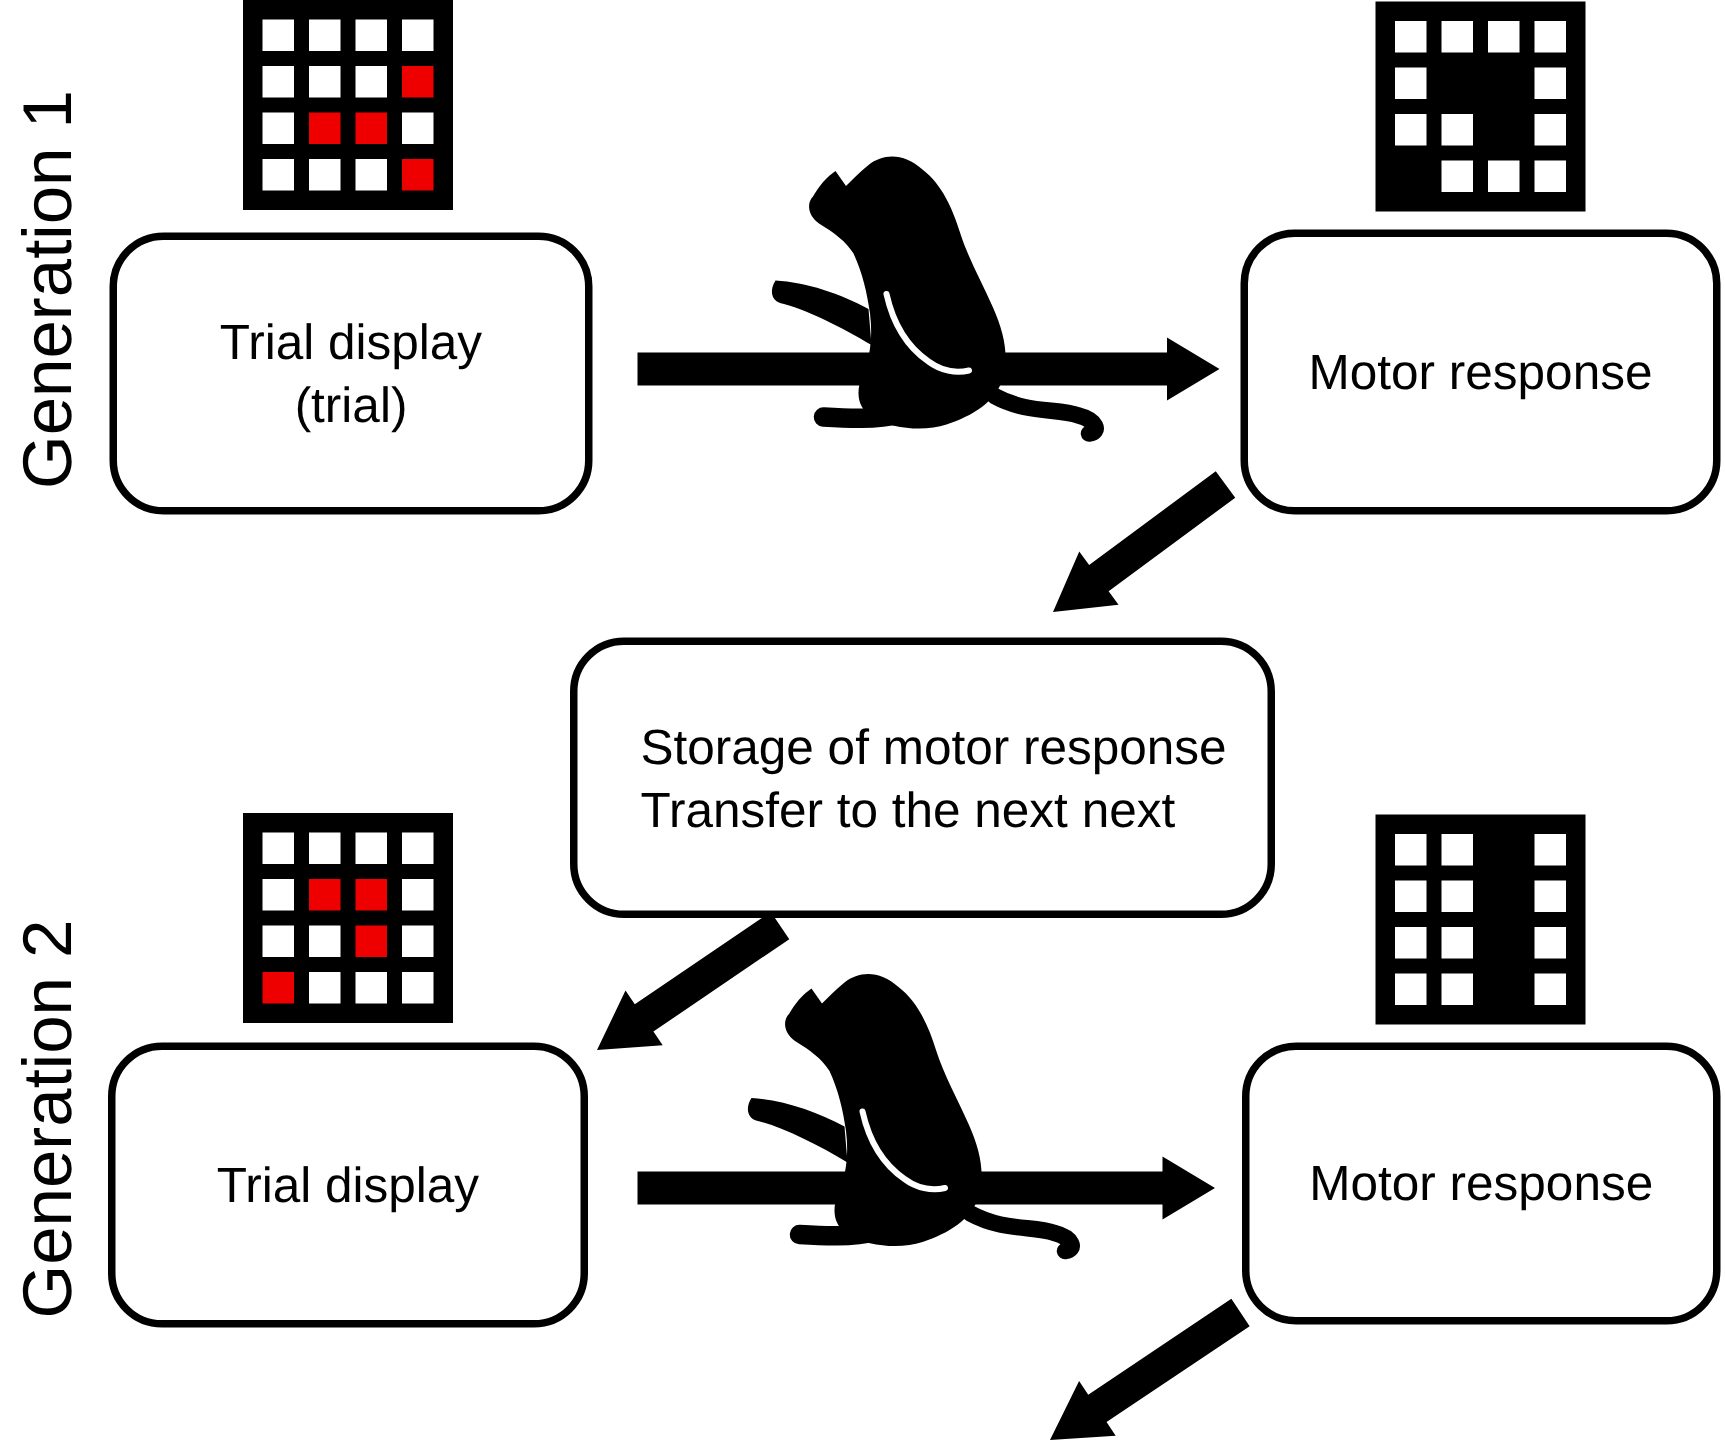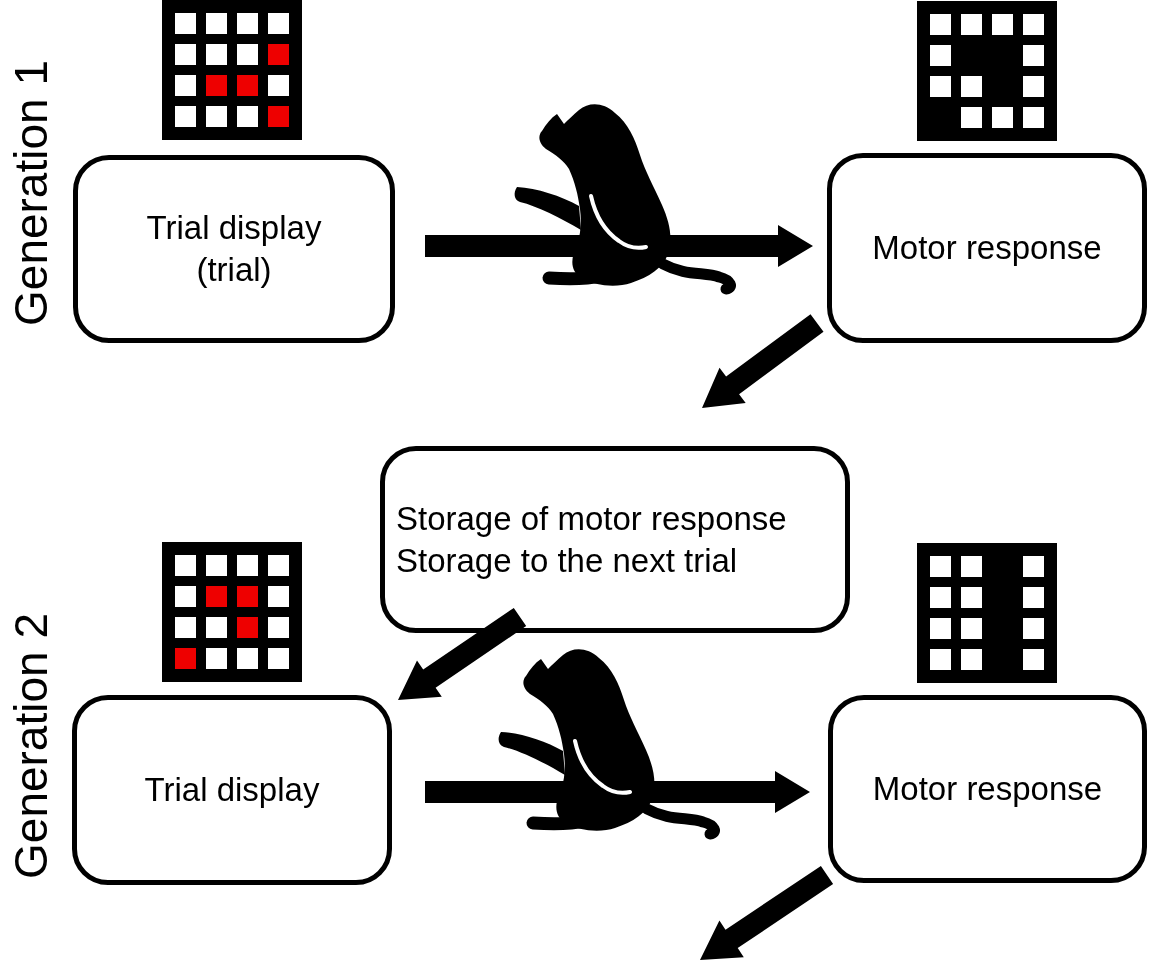--- a/index.html
+++ b/index.html
@@ -29,21 +29,21 @@
   .cell{width:21px;height:21px;}
 
   .rbox{
     position:absolute;background:#fff;border:5px solid #000;
     border-radius:36px;box-sizing:border-box;
     display:flex;flex-direction:column;justify-content:center;align-items:center;
     font-size:33px;line-height:42px;text-align:center;z-index:1;
   }
   #box-gen1-trial{left:73px;top:155px;width:322px;height:188px;}
   #box-gen1-motor{left:827px;top:153px;width:320px;height:190px;}
-  #box-storage{left:380px;top:446px;width:470px;height:187px;align-items:flex-start;padding-left:11px;text-align:left;}
+  #box-storage{left:380px;top:425px;width:470px;height:187px;align-items:flex-start;padding-left:42px;text-align:left;}
   #box-gen2-trial{left:72px;top:695px;width:320px;height:190px;}
   #box-gen2-motor{left:828px;top:695px;width:319px;height:188px;}
 
   #overlay{position:absolute;left:0;top:0;z-index:2;pointer-events:none;}
 </style>
 </head>
 <body>
 
 <div class="gen-label" id="gen1">Generation 1</div>
 <div class="gen-label" id="gen2">Generation 2</div>
@@ -125,21 +125,21 @@
   <span>Trial display</span>
   <span>(trial)</span>
 </div>
 
 <div class="rbox" id="box-gen1-motor">
   <span>Motor response</span>
 </div>
 
 <div class="rbox" id="box-storage">
   <span>Storage of motor response</span>
-  <span>Storage to the next trial</span>
+  <span>Transfer to the next next</span>
 </div>
 
 <div class="rbox" id="box-gen2-trial">
   <span>Trial display</span>
 </div>
 
 <div class="rbox" id="box-gen2-motor">
   <span>Motor response</span>
 </div>
 

